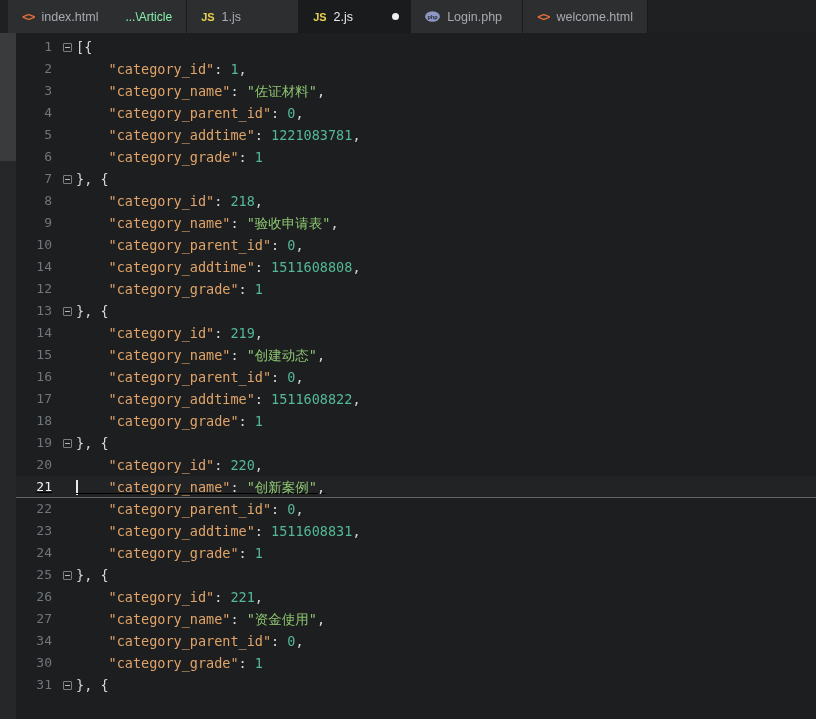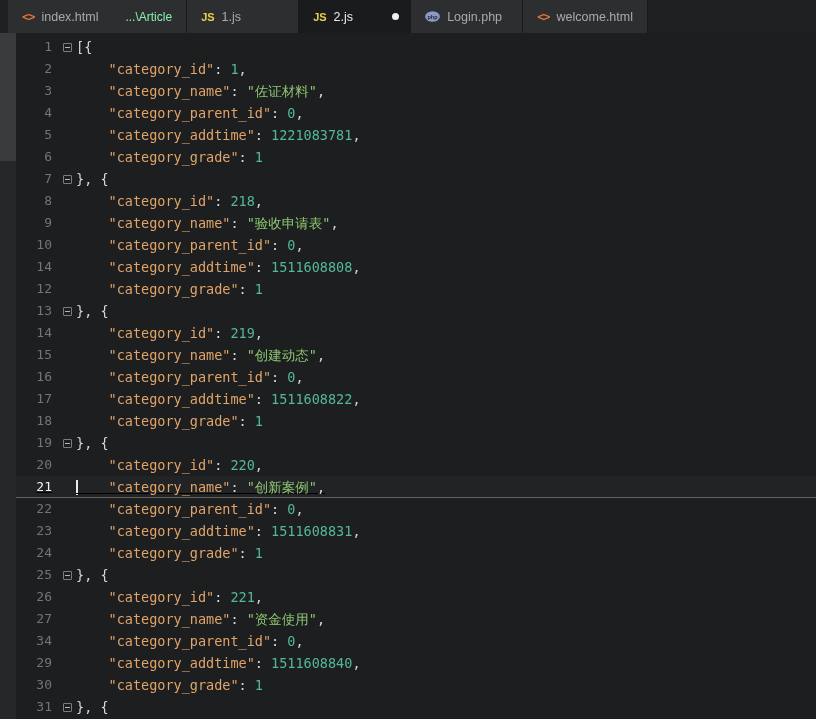--- a/index.html
+++ b/index.html
@@ -225,25 +225,20 @@
           <span class="ln">27</span>
           <span class="fold"></span>
           <span class="code"><span class="tk-pun">    </span><span class="tk-key">"category_name"</span><span class="tk-pun">: </span><span class="tk-str">"资金使用"</span><span class="tk-pun">,</span></span>
         </div>
         <div class="row">
           <span class="ln">34</span>
           <span class="fold"></span>
           <span class="code"><span class="tk-pun">    </span><span class="tk-key">"category_parent_id"</span><span class="tk-pun">: </span><span class="tk-num">0</span><span class="tk-pun">,</span></span>
         </div>
         <div class="row">
-          <span class="ln">29</span>
-          <span class="fold"></span>
-          <span class="code"><span class="tk-pun">    </span><span class="tk-key">"category_addtime"</span><span class="tk-pun">: </span><span class="tk-num">1511608840</span><span class="tk-pun">,</span></span>
-        </div>
-        <div class="row">
           <span class="ln">30</span>
           <span class="fold"></span>
           <span class="code"><span class="tk-pun">    </span><span class="tk-key">"category_grade"</span><span class="tk-pun">: </span><span class="tk-num">1</span></span>
         </div>
         <div class="row">
           <span class="ln">31</span>
           <span class="fold">
             <span class="foldbox"></span>
           </span>
           <span class="code"><span class="tk-pun">}, {</span></span>

